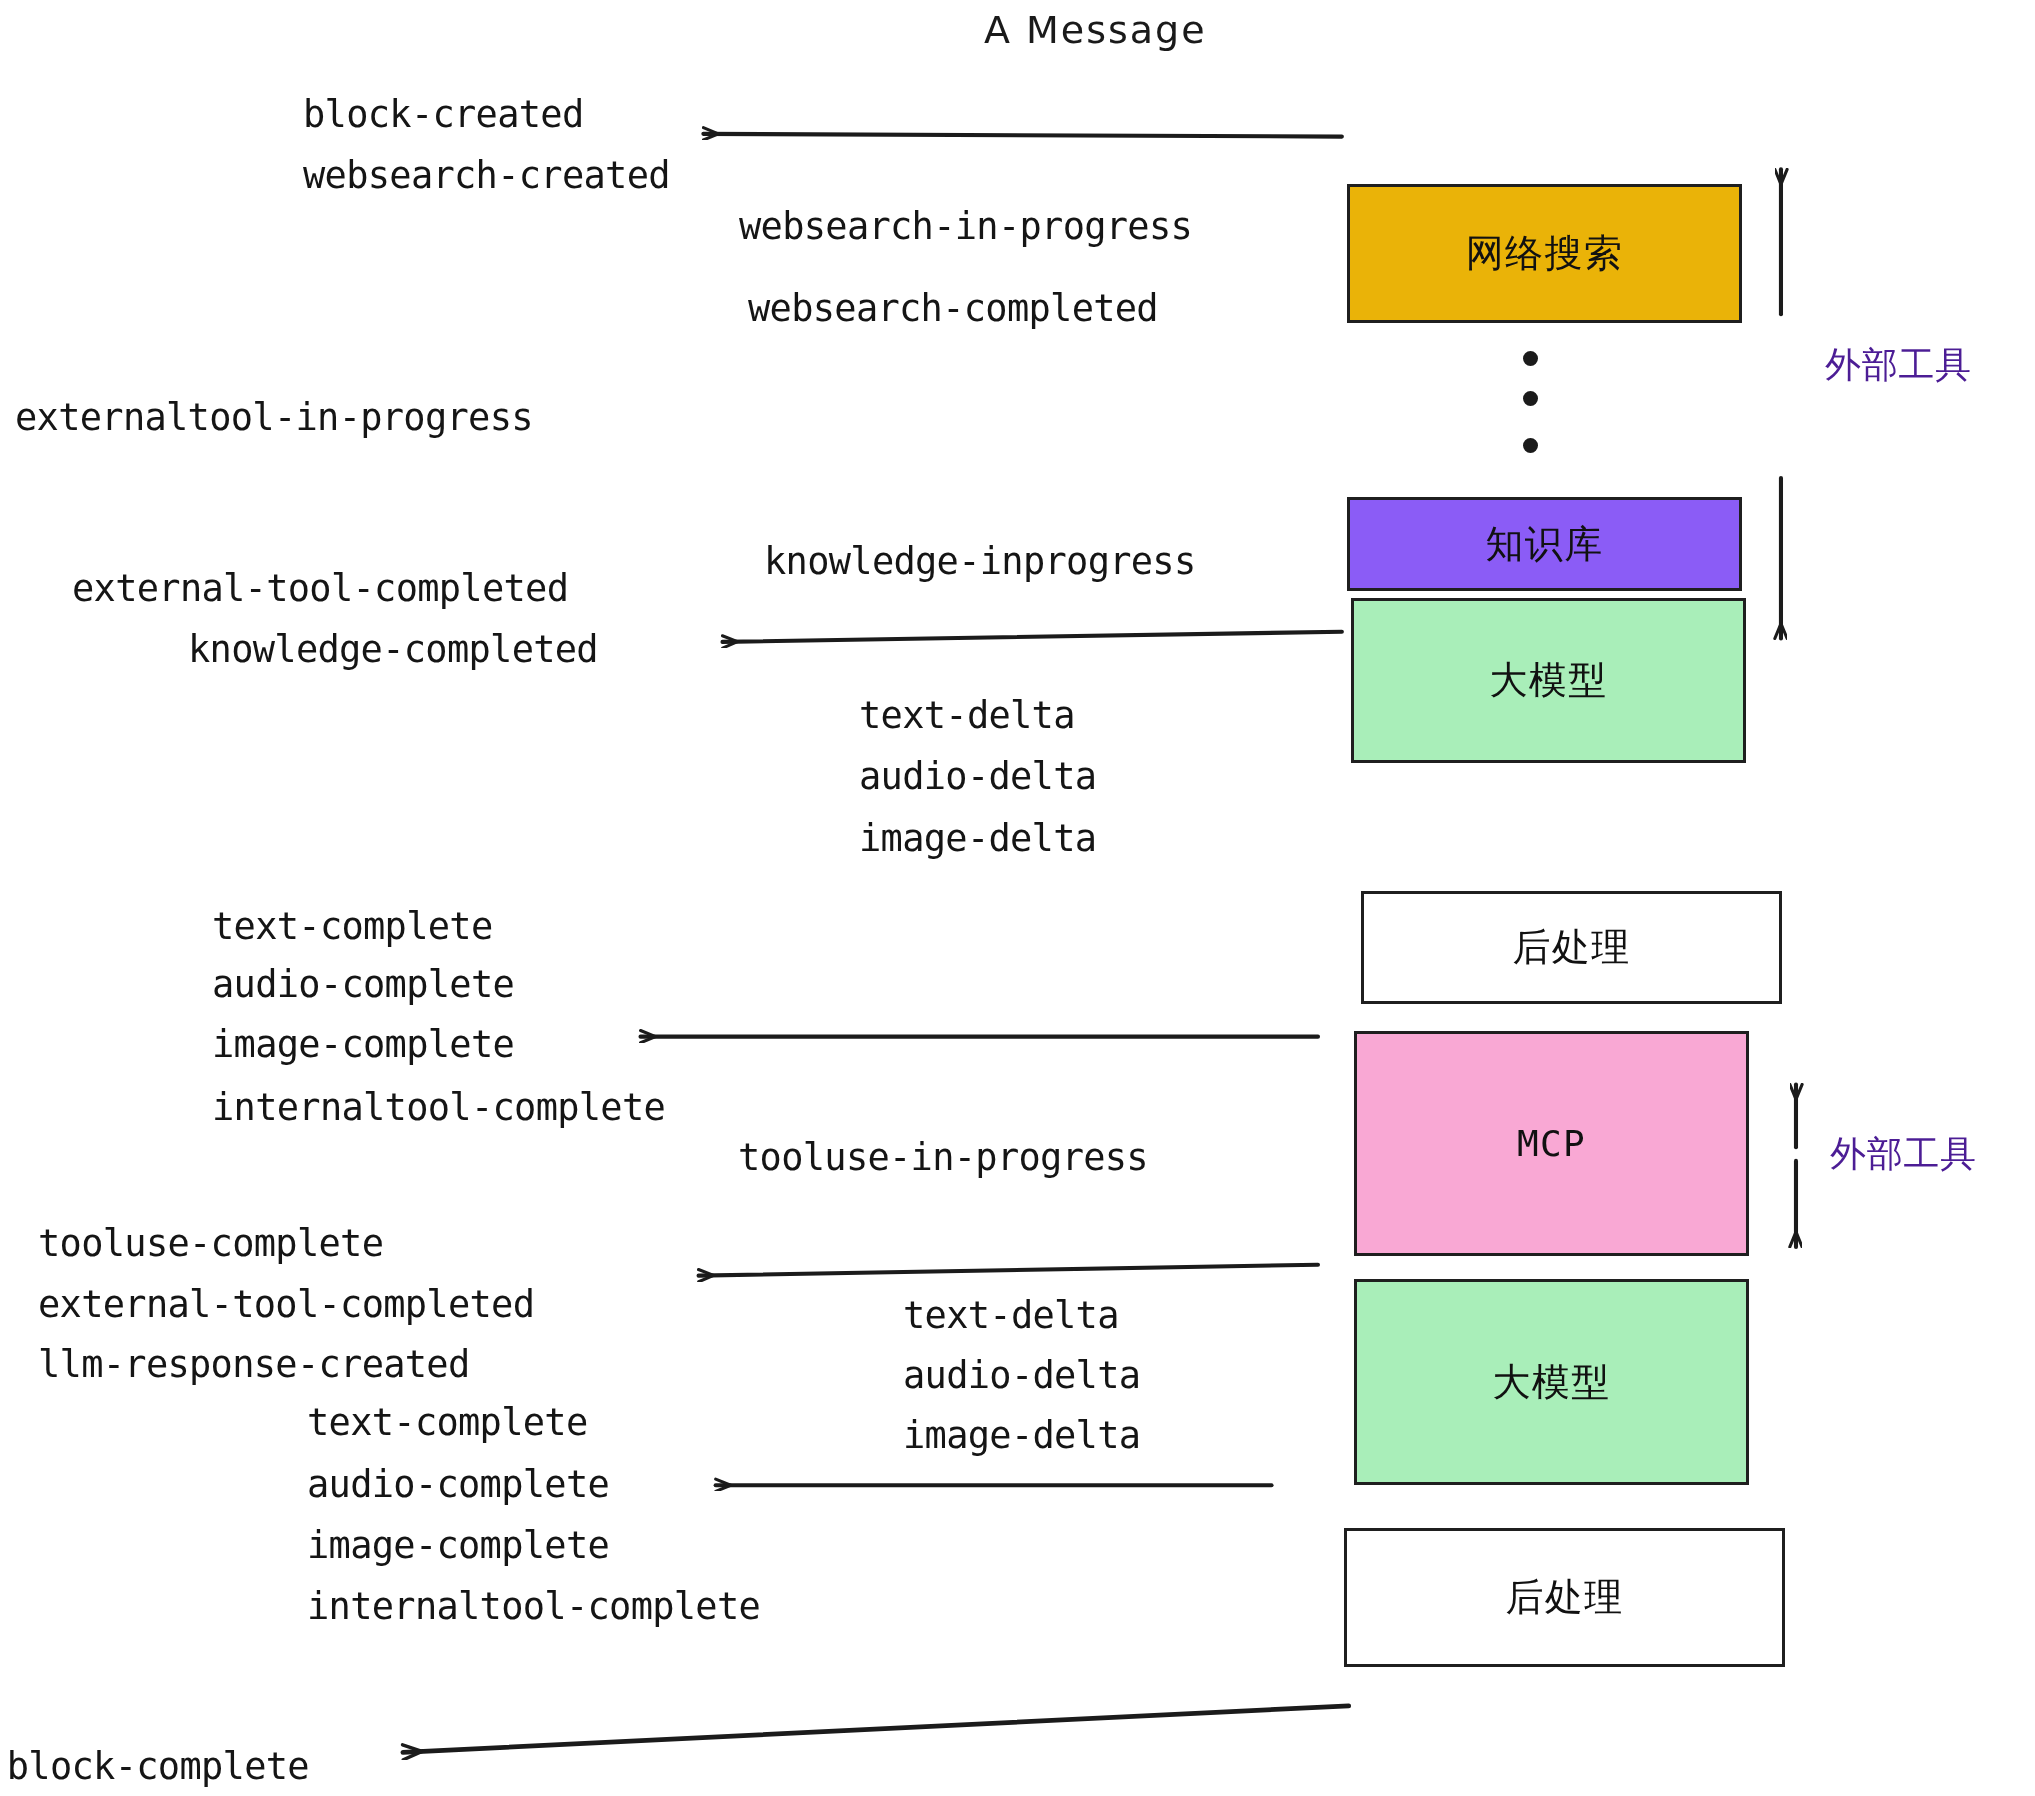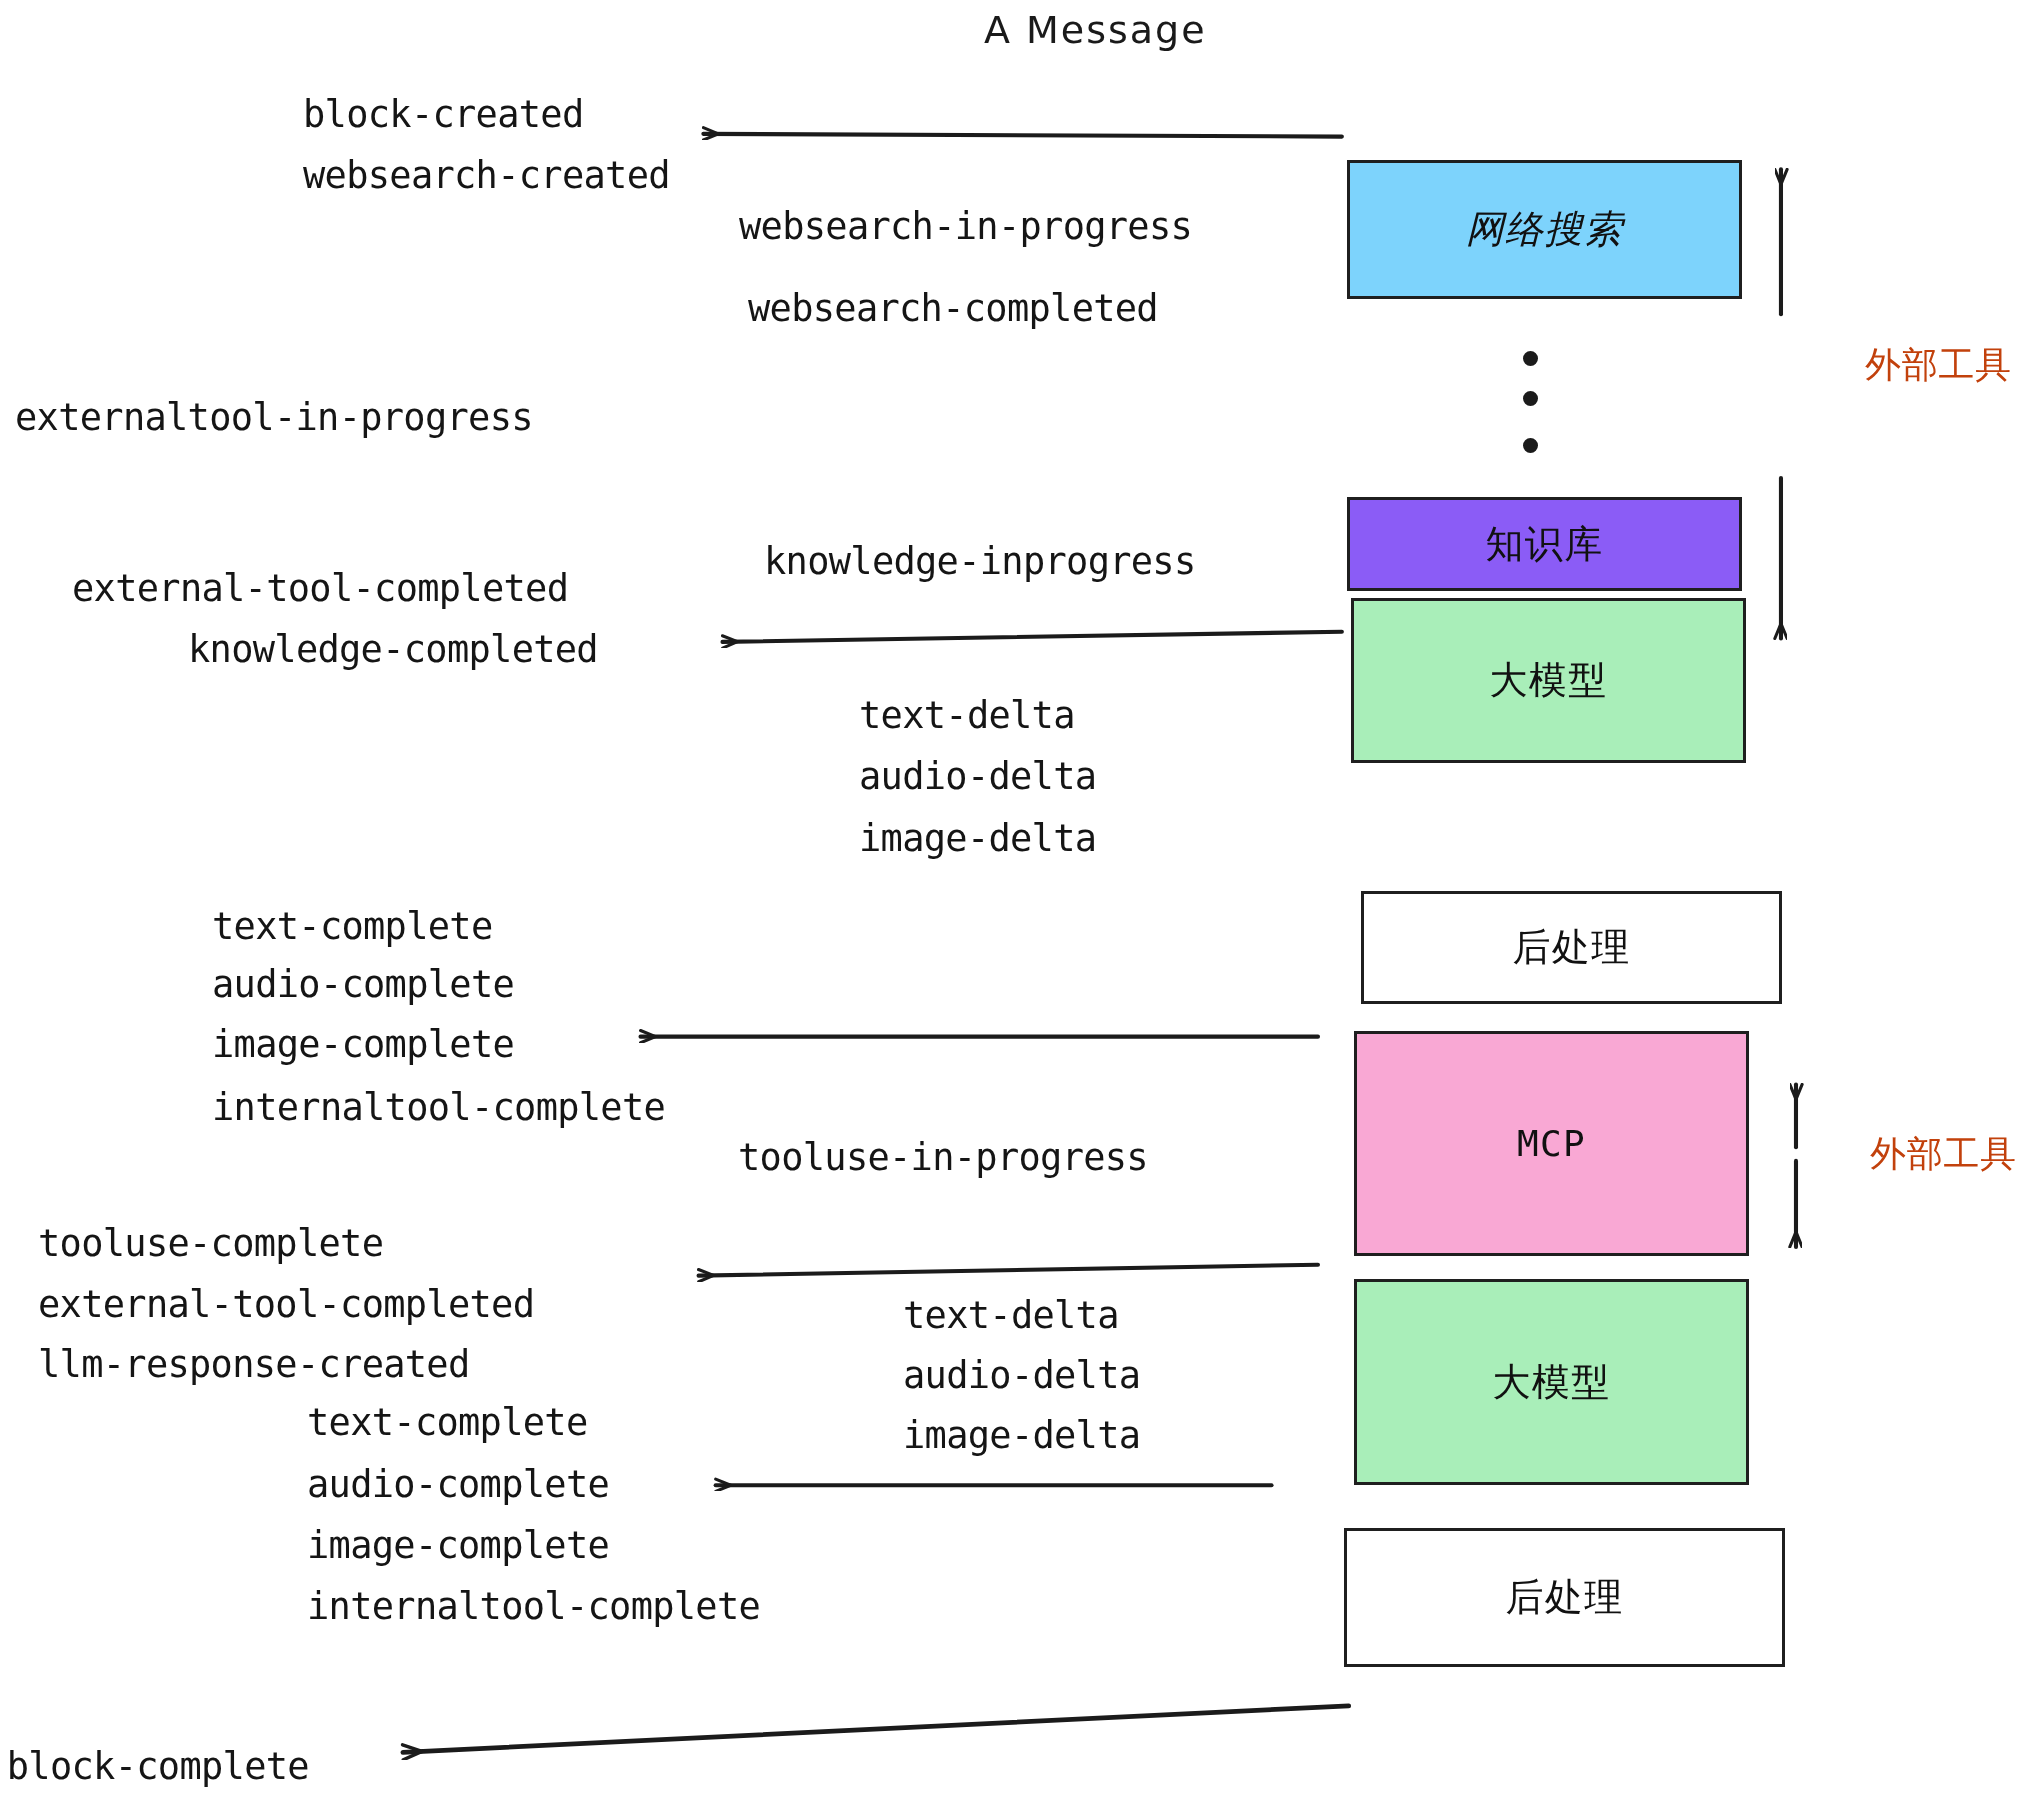--- a/index.html
+++ b/index.html
@@ -47,24 +47,23 @@
     color: #111111;
     box-sizing: border-box;
     border: 3.4px solid #1f1f1f;
     text-align: center;
     letter-spacing: 1.4px;
   }
   .sidelabel {
     position: absolute;
     font-family: "DejaVu Sans", "Liberation Sans", sans-serif;
     font-size: 36px;
-    color: #c2410c;
+    color: #4c1d95;
     white-space: nowrap;
     letter-spacing: 0.7px;
-    margin-left: 40px;
   }
   .dot {
     position: absolute;
     width: 15px;
     height: 15px;
     border-radius: 50%;
     background: #1b1b1b;
   }
 </style>
 </head>
@@ -99,21 +98,21 @@
     <g stroke="#1b1b1b" stroke-width="6" fill="none" stroke-linecap="round">
       <line x1="2608" y1="460" x2="2608" y2="248" marker-end="url(#ah)"></line>
       <line x1="2608" y1="700" x2="2608" y2="935" marker-end="url(#ah)"></line>
     </g>
     <g stroke="#1b1b1b" stroke-width="6" fill="none" stroke-linecap="round">
       <line x1="2630" y1="1680" x2="2630" y2="1588" marker-end="url(#ah)"></line>
       <line x1="2630" y1="1700" x2="2630" y2="1826" marker-end="url(#ah)"></line>
     </g>
   </svg>
 
-  <div class="boxlabel" style="left:1347px; top:160px; width:395px; height:139px; background:#7dd3fc;font-style:italic;">
+  <div class="boxlabel" style="left:1347px; top:184px; width:395px; height:139px; background:#eab308;">
     <span>网络搜索</span>
   </div>
   <div class="boxlabel" style="left:1347px; top:497px; width:395px; height:94px; background:#8b5cf6;">
     <span>知识库</span>
   </div>
   <div class="boxlabel" style="left:1351px; top:598px; width:395px; height:165px; background:#a9eeb9;">
     <span>大模型</span>
   </div>
   <div class="boxlabel" style="left:1361px; top:891px; width:421px; height:113px; background:#ffffff;">
     <span>后处理</span>

